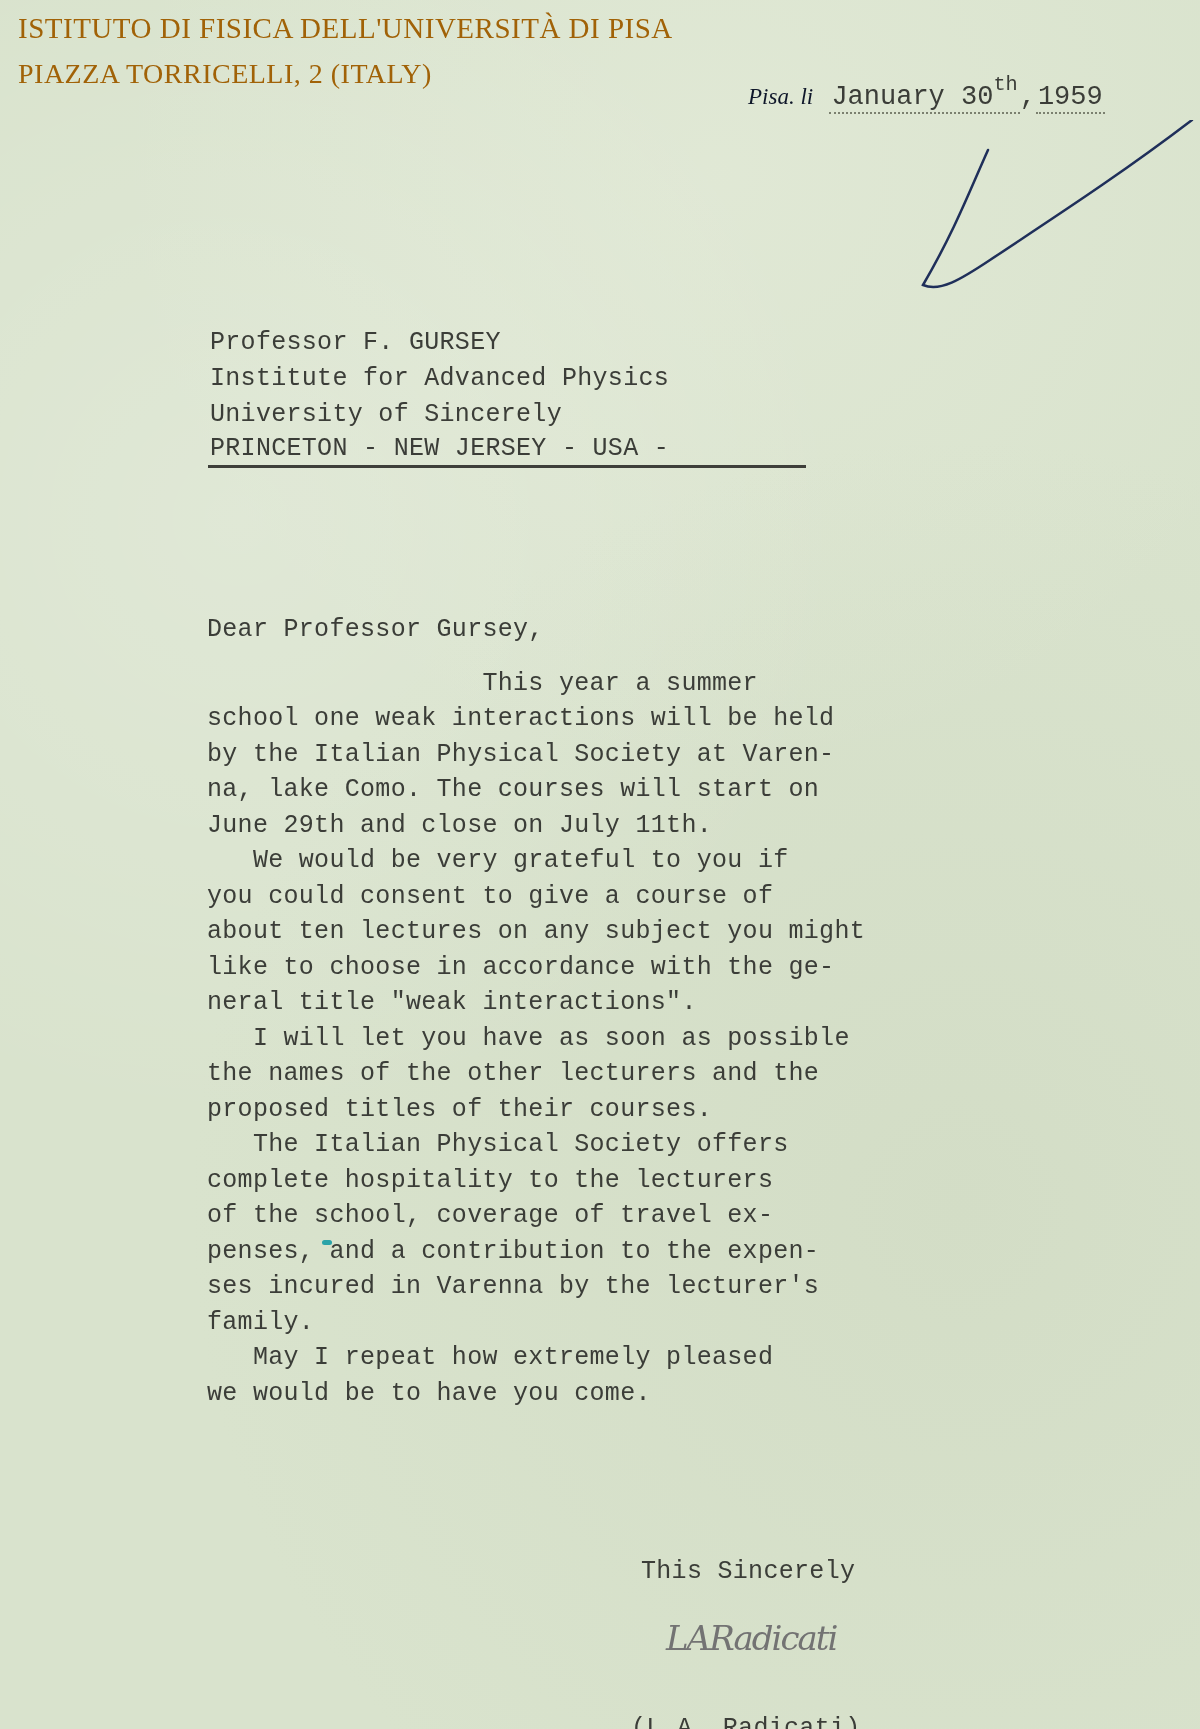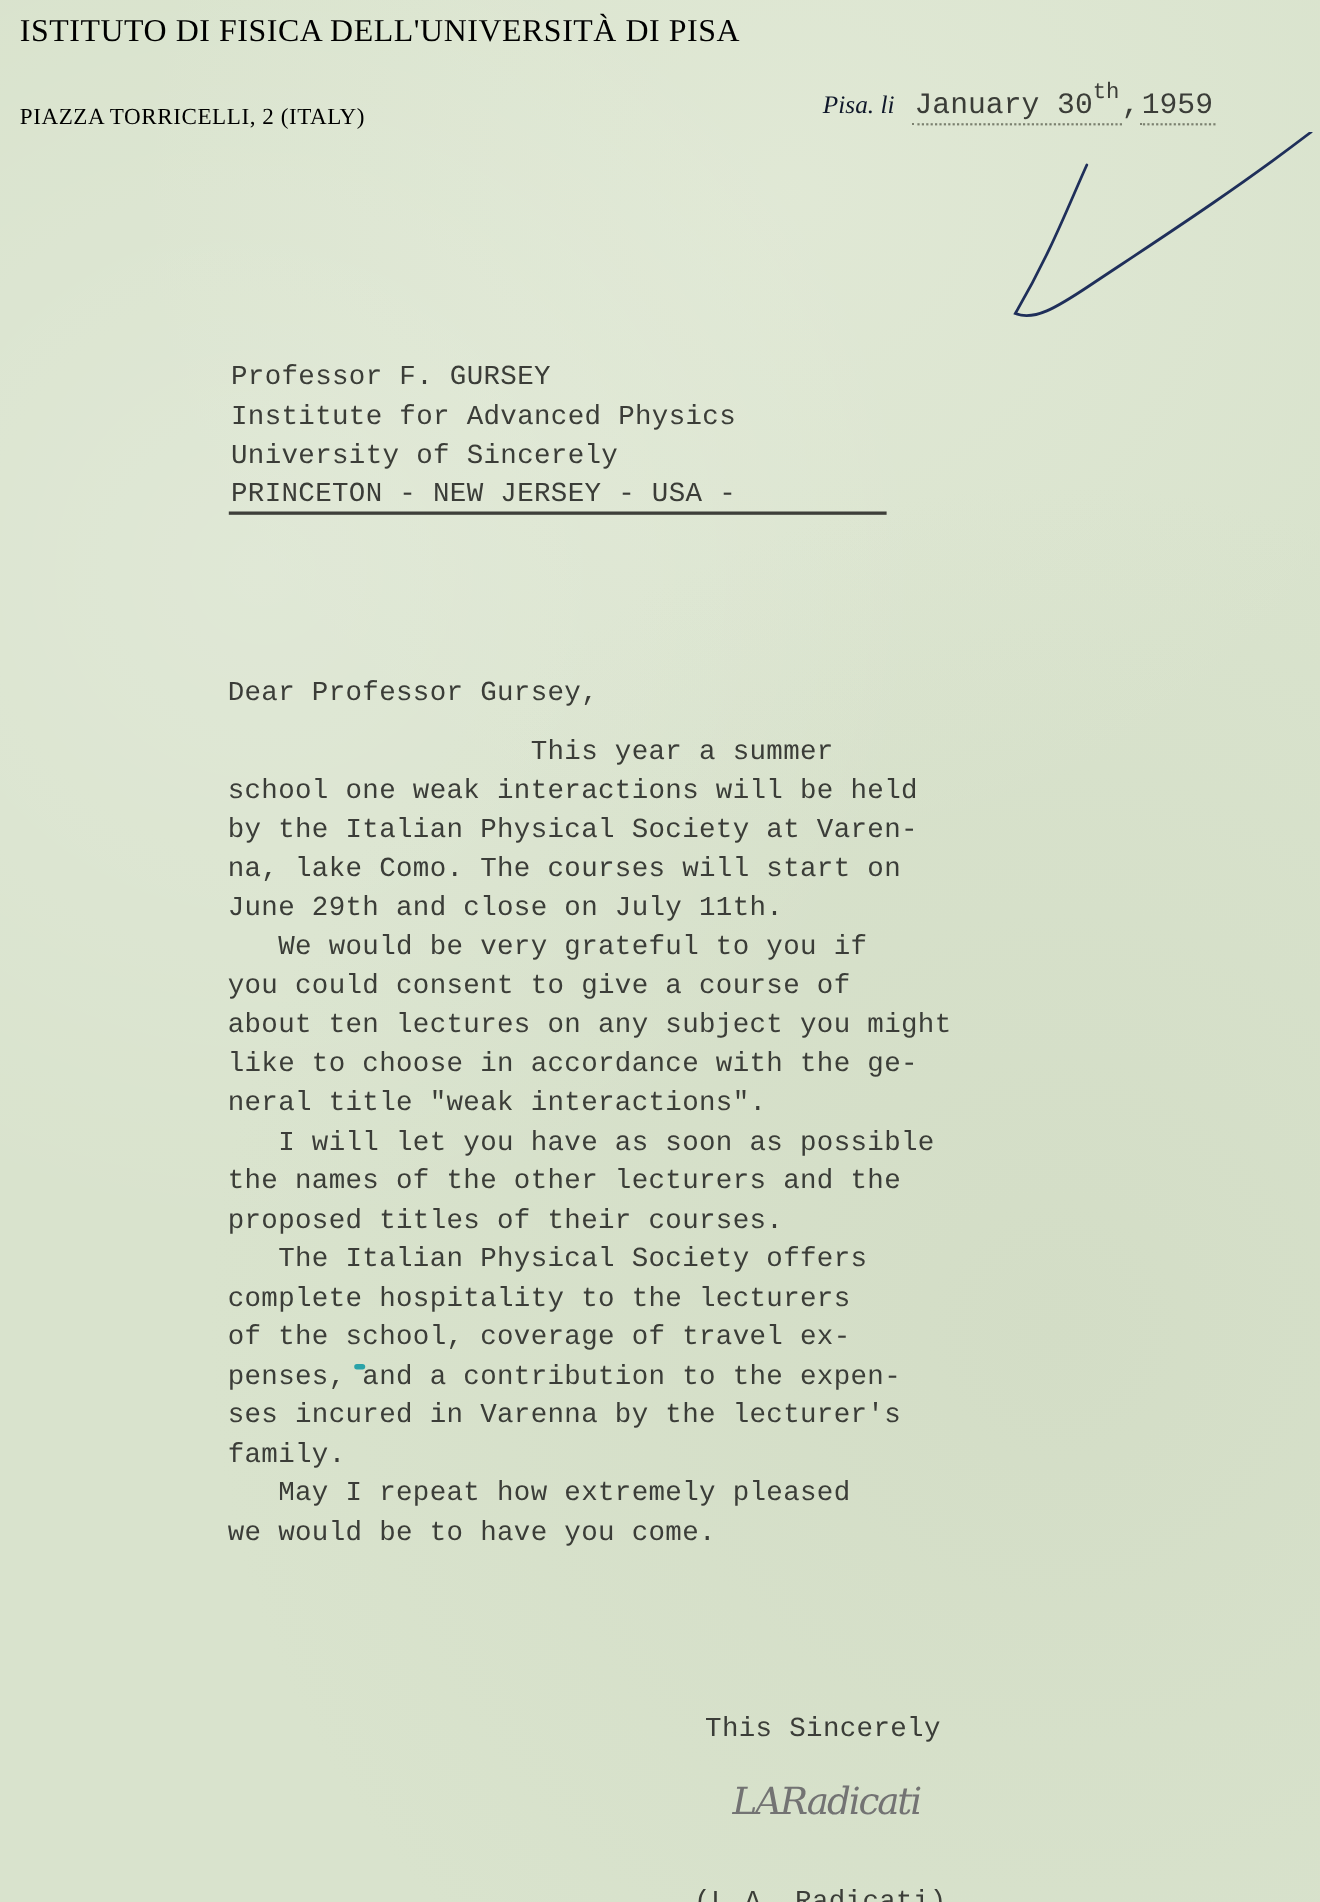--- a/index.html
+++ b/index.html
@@ -6,23 +6,23 @@
   body {
     width: 1200px; height: 1729px; position: relative; overflow: hidden;
     background: #d9e3cd;
     background-image:
       radial-gradient(circle at 20% 30%, rgba(255,255,255,0.18) 0, rgba(255,255,255,0) 40%),
       radial-gradient(circle at 80% 70%, rgba(200,210,185,0.35) 0, rgba(200,210,185,0) 50%),
       radial-gradient(circle at 60% 10%, rgba(235,240,225,0.4) 0, rgba(235,240,225,0) 35%);
     font-family: "Liberation Mono", "DejaVu Sans Mono", monospace;
     color: #3b3d38;
   }
-  .lh { position: absolute; left: 18px; font-family: "Liberation Serif", "DejaVu Serif", serif; color: #000000; letter-spacing: 0.5px; }
+  .lh { position: absolute; left: 18px; font-family: "Liberation Serif", "DejaVu Serif", serif; color: #a16207; letter-spacing: 0.5px; }
   .lh-title { top: 12px; font-size: 29px; }
-  .lh-addr { top: 58px; font-size: 21px; margin-top: 36px; }
+  .lh-addr { top: 58px; font-size: 28px; }
   .date-line { position: absolute; top: 82px; left: 748px; white-space: nowrap; font-size: 27px; }
   .pisa { font-family: "Liberation Serif", "DejaVu Serif", serif; font-style: italic; color: #0f172a; font-size: 23px; }
   .dotted { border-bottom: 2px dotted #7b806f; padding: 0 2px; }
   sup { font-size: 0.75em; vertical-align: 0.7em; line-height: 0; }
   .tw { position: absolute; font-size: 25px; white-space: pre; letter-spacing: 0.3px; }
   .addr { left: 210px; line-height: 36px; }
   .underline { position: absolute; left: 208px; top: 465px; width: 598px; height: 3px; background: #3e3f3a; }
   .body-text { left: 207px; top: 612px; line-height: 35.5px; }
   .closing { left: 641px; top: 1557px; }
   .sig-name { left: 631px; top: 1714px; }

